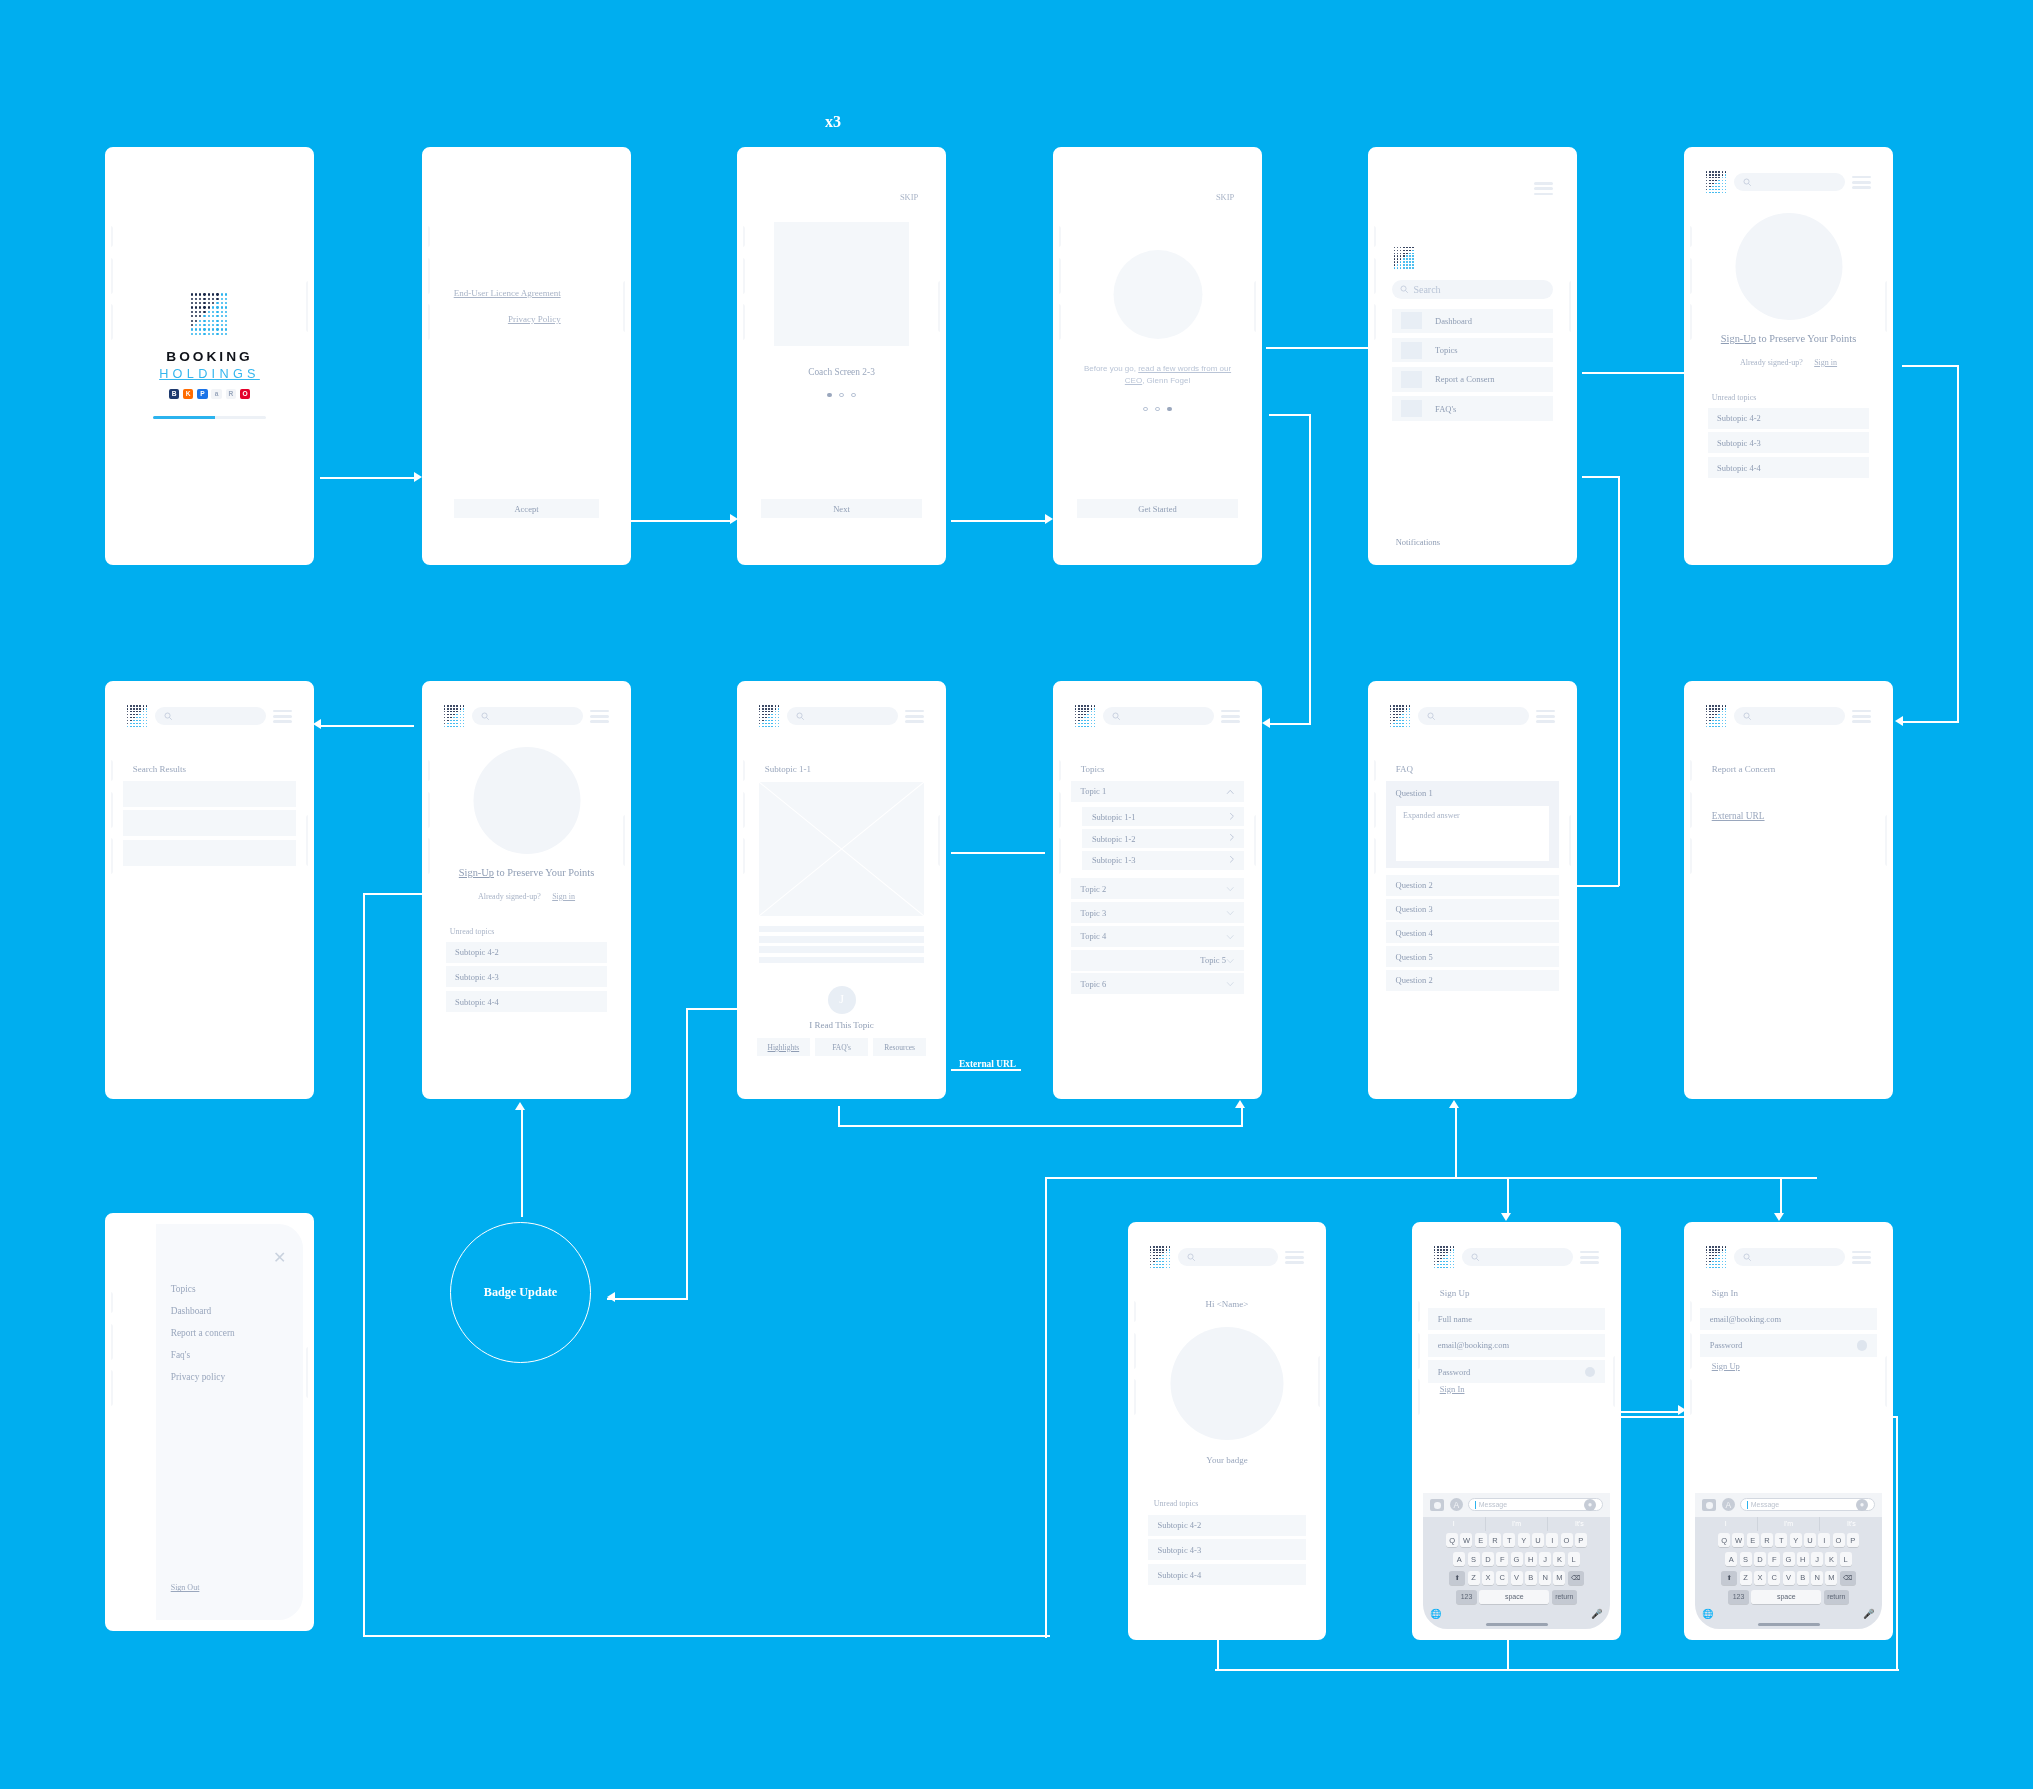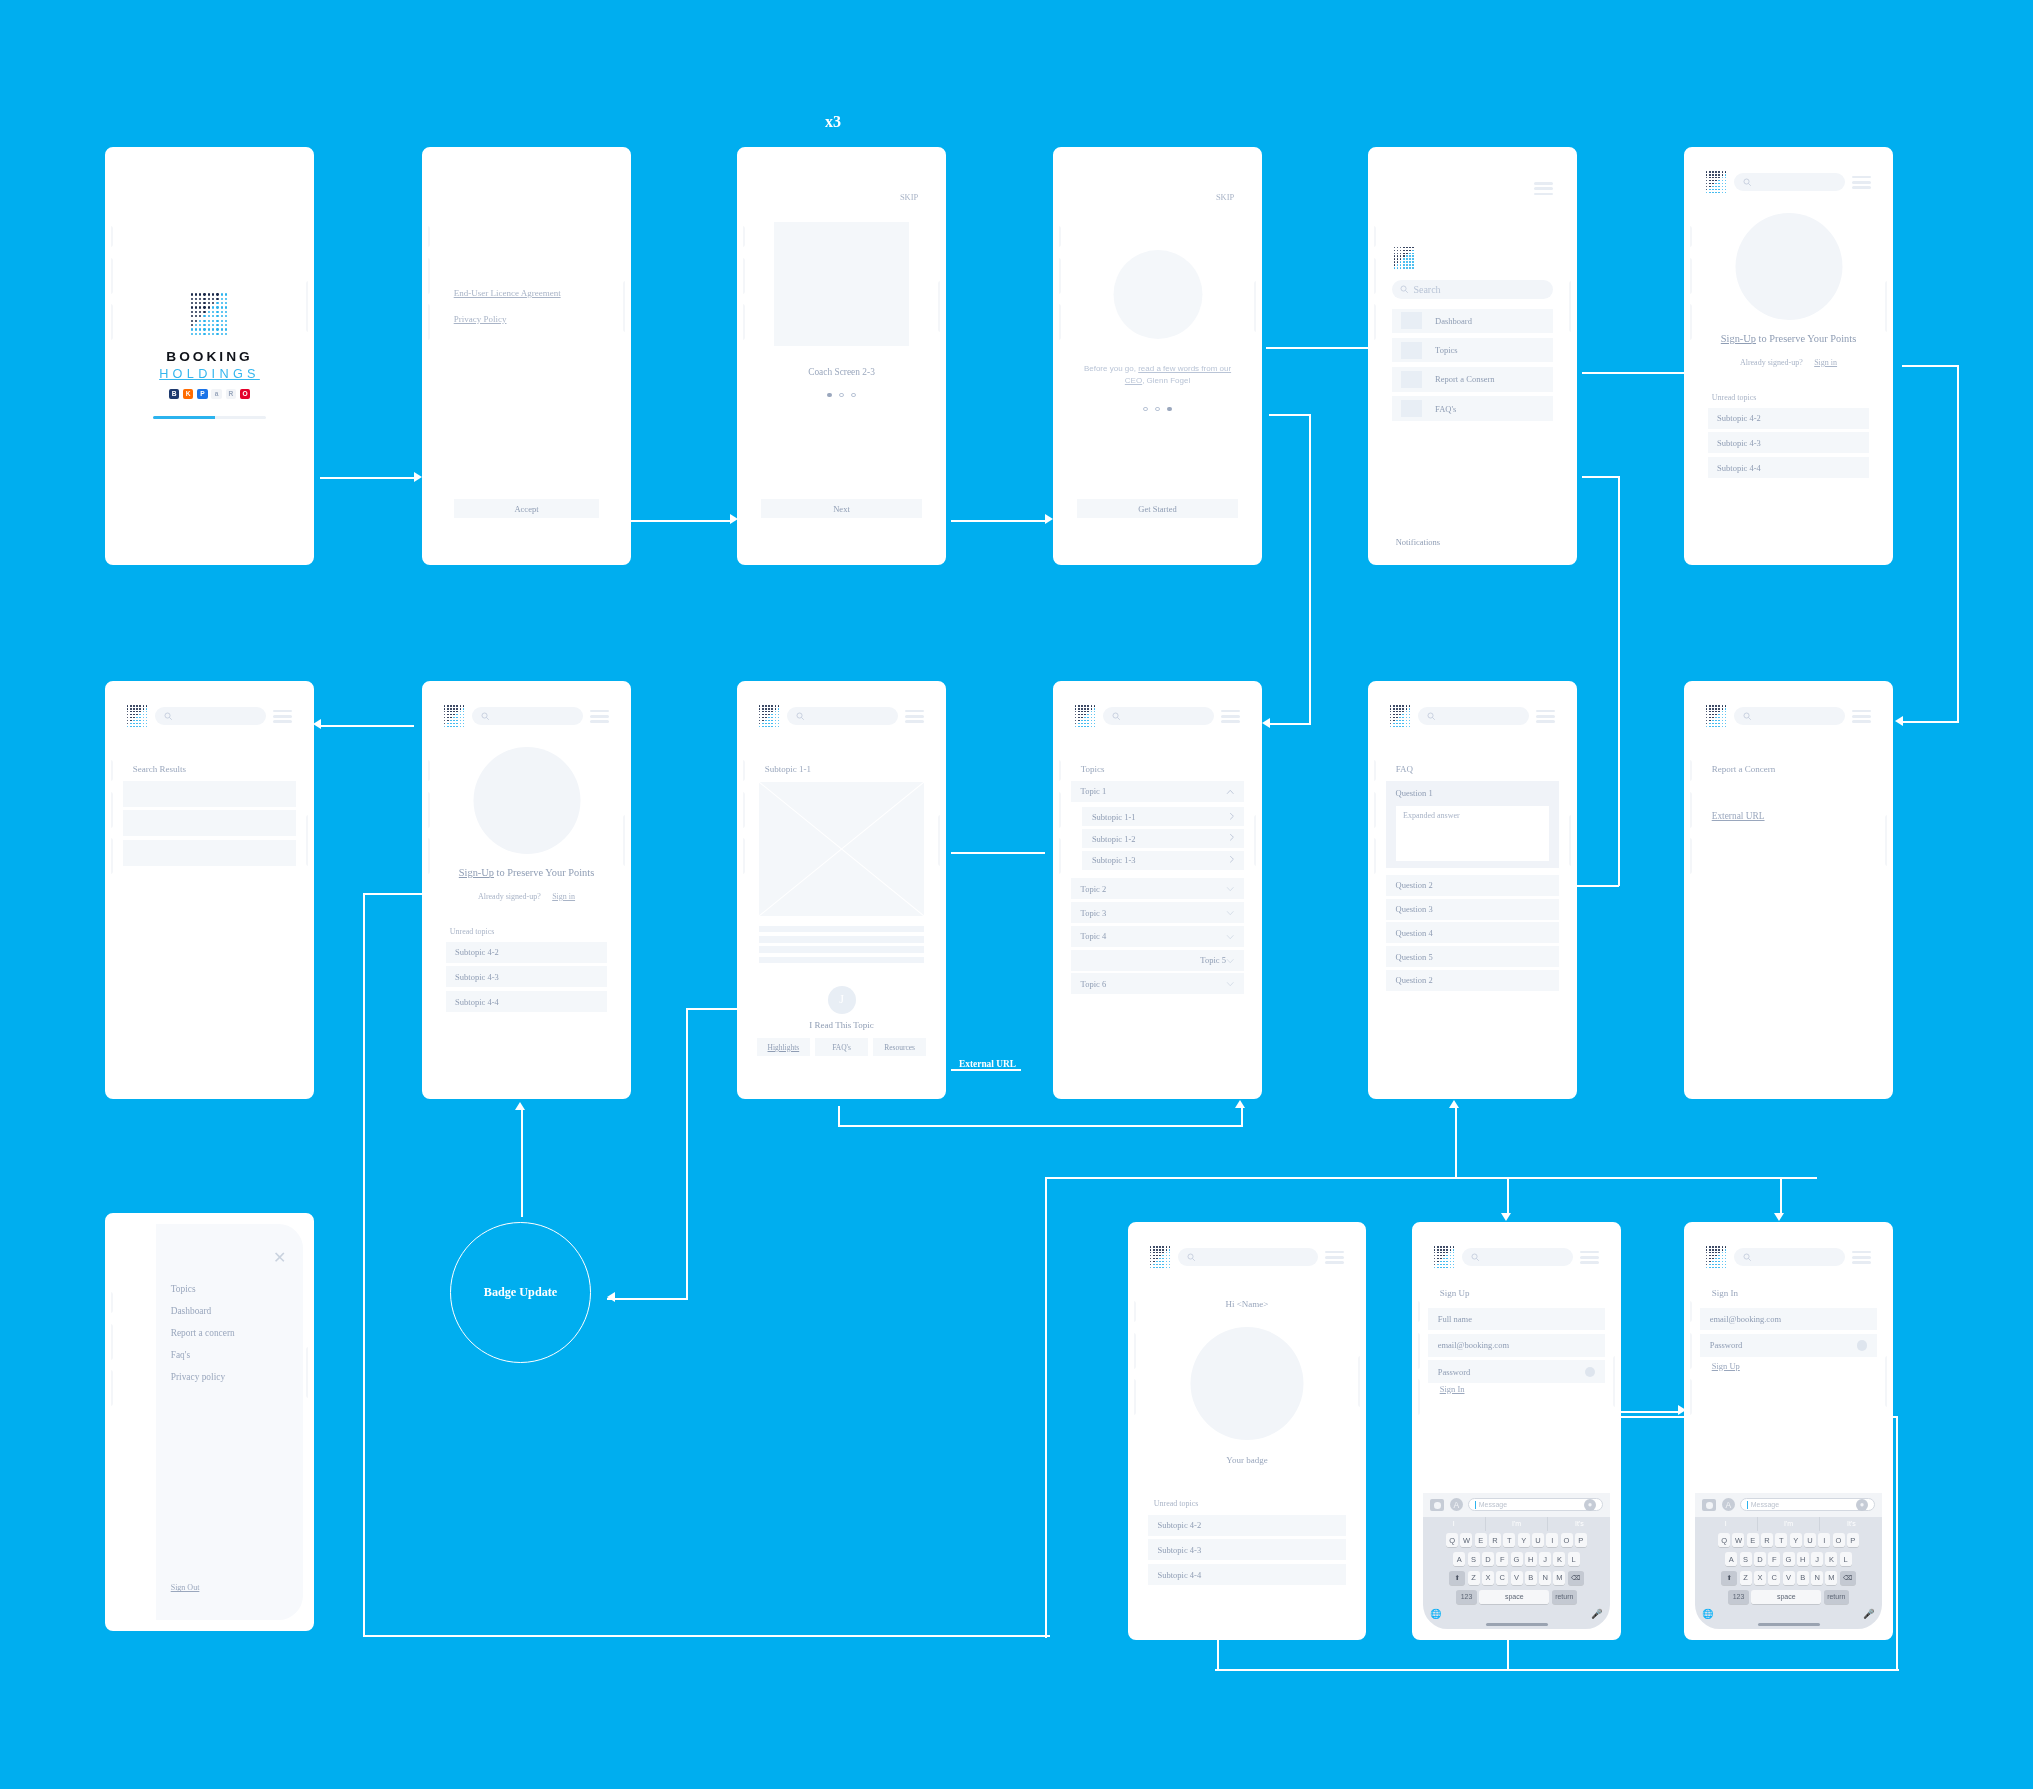--- a/index.html
+++ b/index.html
@@ -59,21 +59,21 @@
   }
   .searchpill .sicon { width: 8.5px; height: 8.5px; flex: 0 0 auto; }
   .searchpill .sicon svg { display:block; }
   .searchpill .stext { font-size: 10px; color: #b9c4d6; }
   .burger { width: 19px; flex: 0 0 auto; display:flex; flex-direction:column; gap: 2.8px; }
   .burger span { display:block; height: 2.4px; border-radius:1.9px; background: #e7ecf3; }
   .rowcard {
     background: #f4f7fa; color: #8f9db4; font-size: 8.5px;
     display:flex; align-items:center; padding: 0 9.4px;
   }
-  .linkish { text-decoration: underline; }
+  .linkish { text-decoration: underline; text-align: right; }
 
   
   .conn { position: absolute; background: #ffffff; }
   .conn.h { height: 1.9px; }
   .conn.v { width: 1.9px; }
   .arrow {
     position: absolute; width: 0; height: 0;
   }
   .arrow.r { border-top: 5.6px solid transparent; border-bottom: 5.6px solid transparent; border-left: 8.5px solid #ffffff; }
   .arrow.l { border-top: 5.6px solid transparent; border-bottom: 5.6px solid transparent; border-right: 8.5px solid #ffffff; }
@@ -1209,21 +1209,21 @@
         <div style="font-size:9.4px; color:#9aa7bd;">Topics</div>
         <div style="font-size:9.4px; color:#9aa7bd;">Dashboard</div>
         <div style="font-size:9.4px; color:#9aa7bd;">Report a concern</div>
         <div style="font-size:9.4px; color:#9aa7bd;">Faq's</div>
         <div style="font-size:9.4px; color:#9aa7bd;">Privacy policy</div>
       </div>
       <a class="linkish" style="position:absolute; left:55px; bottom:28px; font-size:8px; color:#9aa7bd;">Sign Out</a>
     </div>
   </div>
 
-  <div class="phone" style="left:1128px; top:1222px; width:238px; height:418px;">
+  <div class="phone" style="left:1128px; top:1222px; width:198px; height:418px;">
     <div class="btn-left" style="top:73px; height:21px;"></div>
     <div class="btn-left" style="top:105px; height:36px;"></div>
     <div class="btn-left" style="top:151px; height:36px;"></div>
     <div class="btn-right" style="top:128px; height:51px;"></div>
     <div class="screen">
       <div class="appbar">
         <div class="dotlogo">
           <i></i>
             <i></i>
             <i></i>

